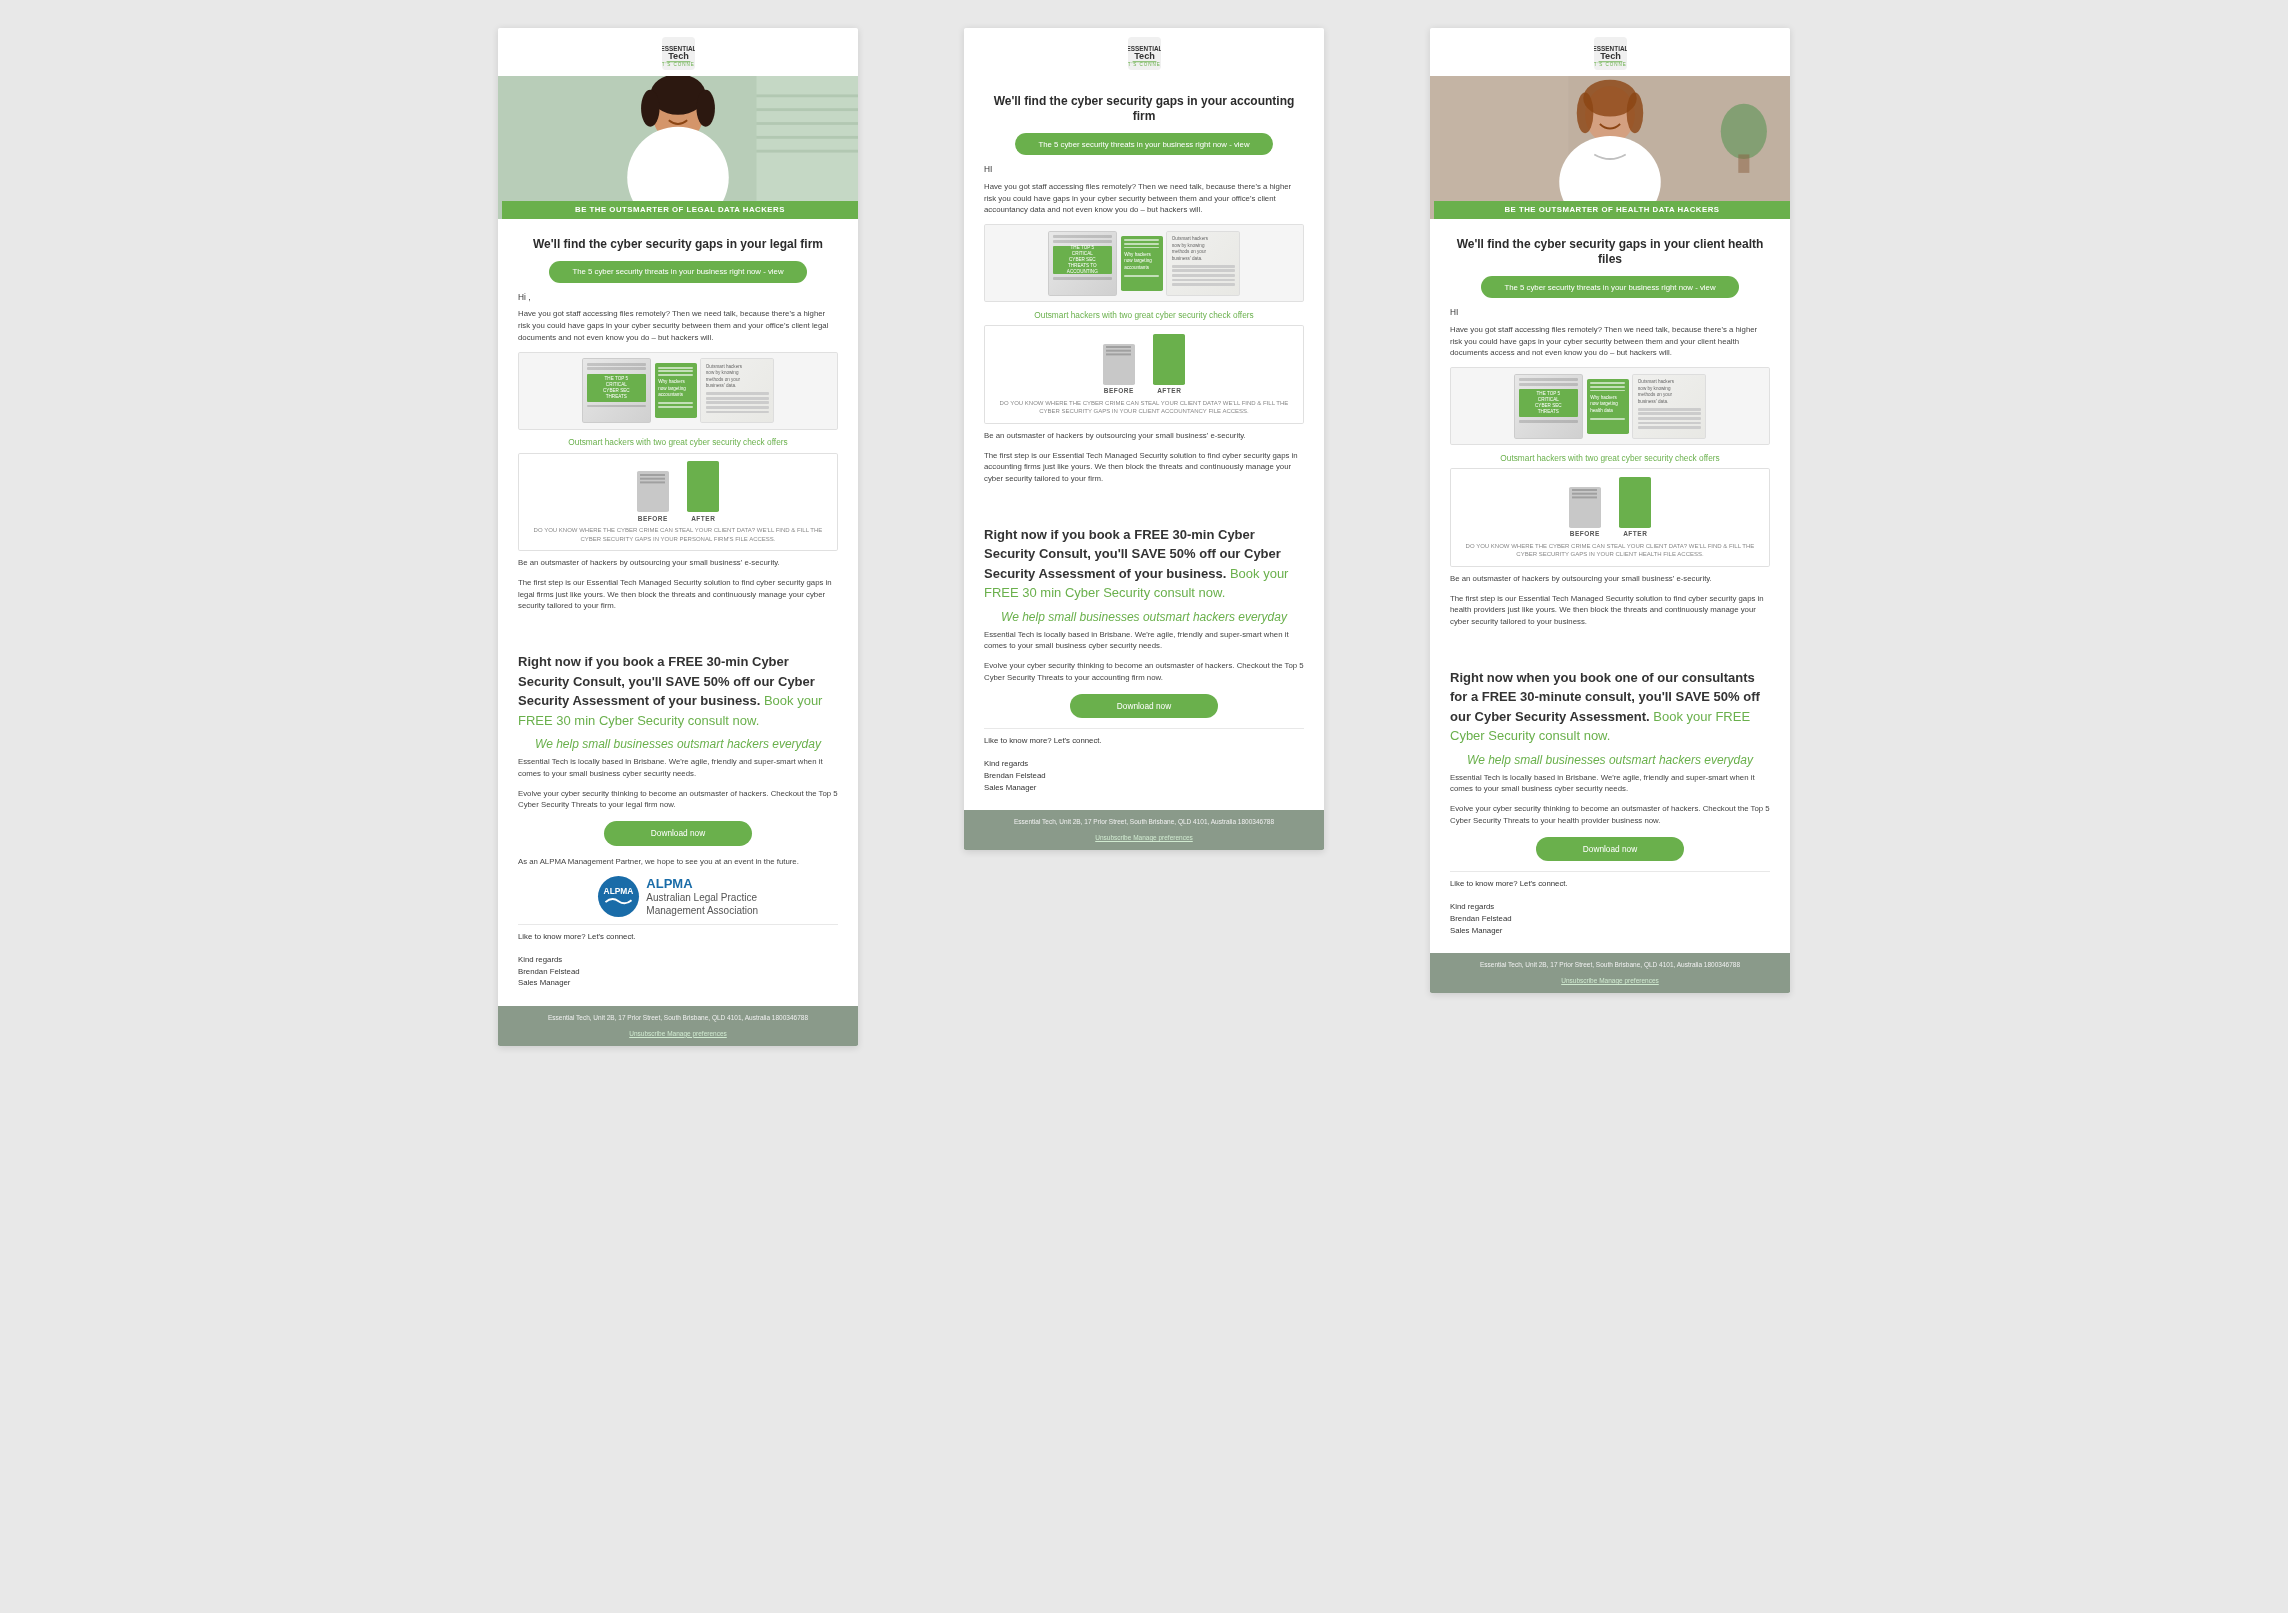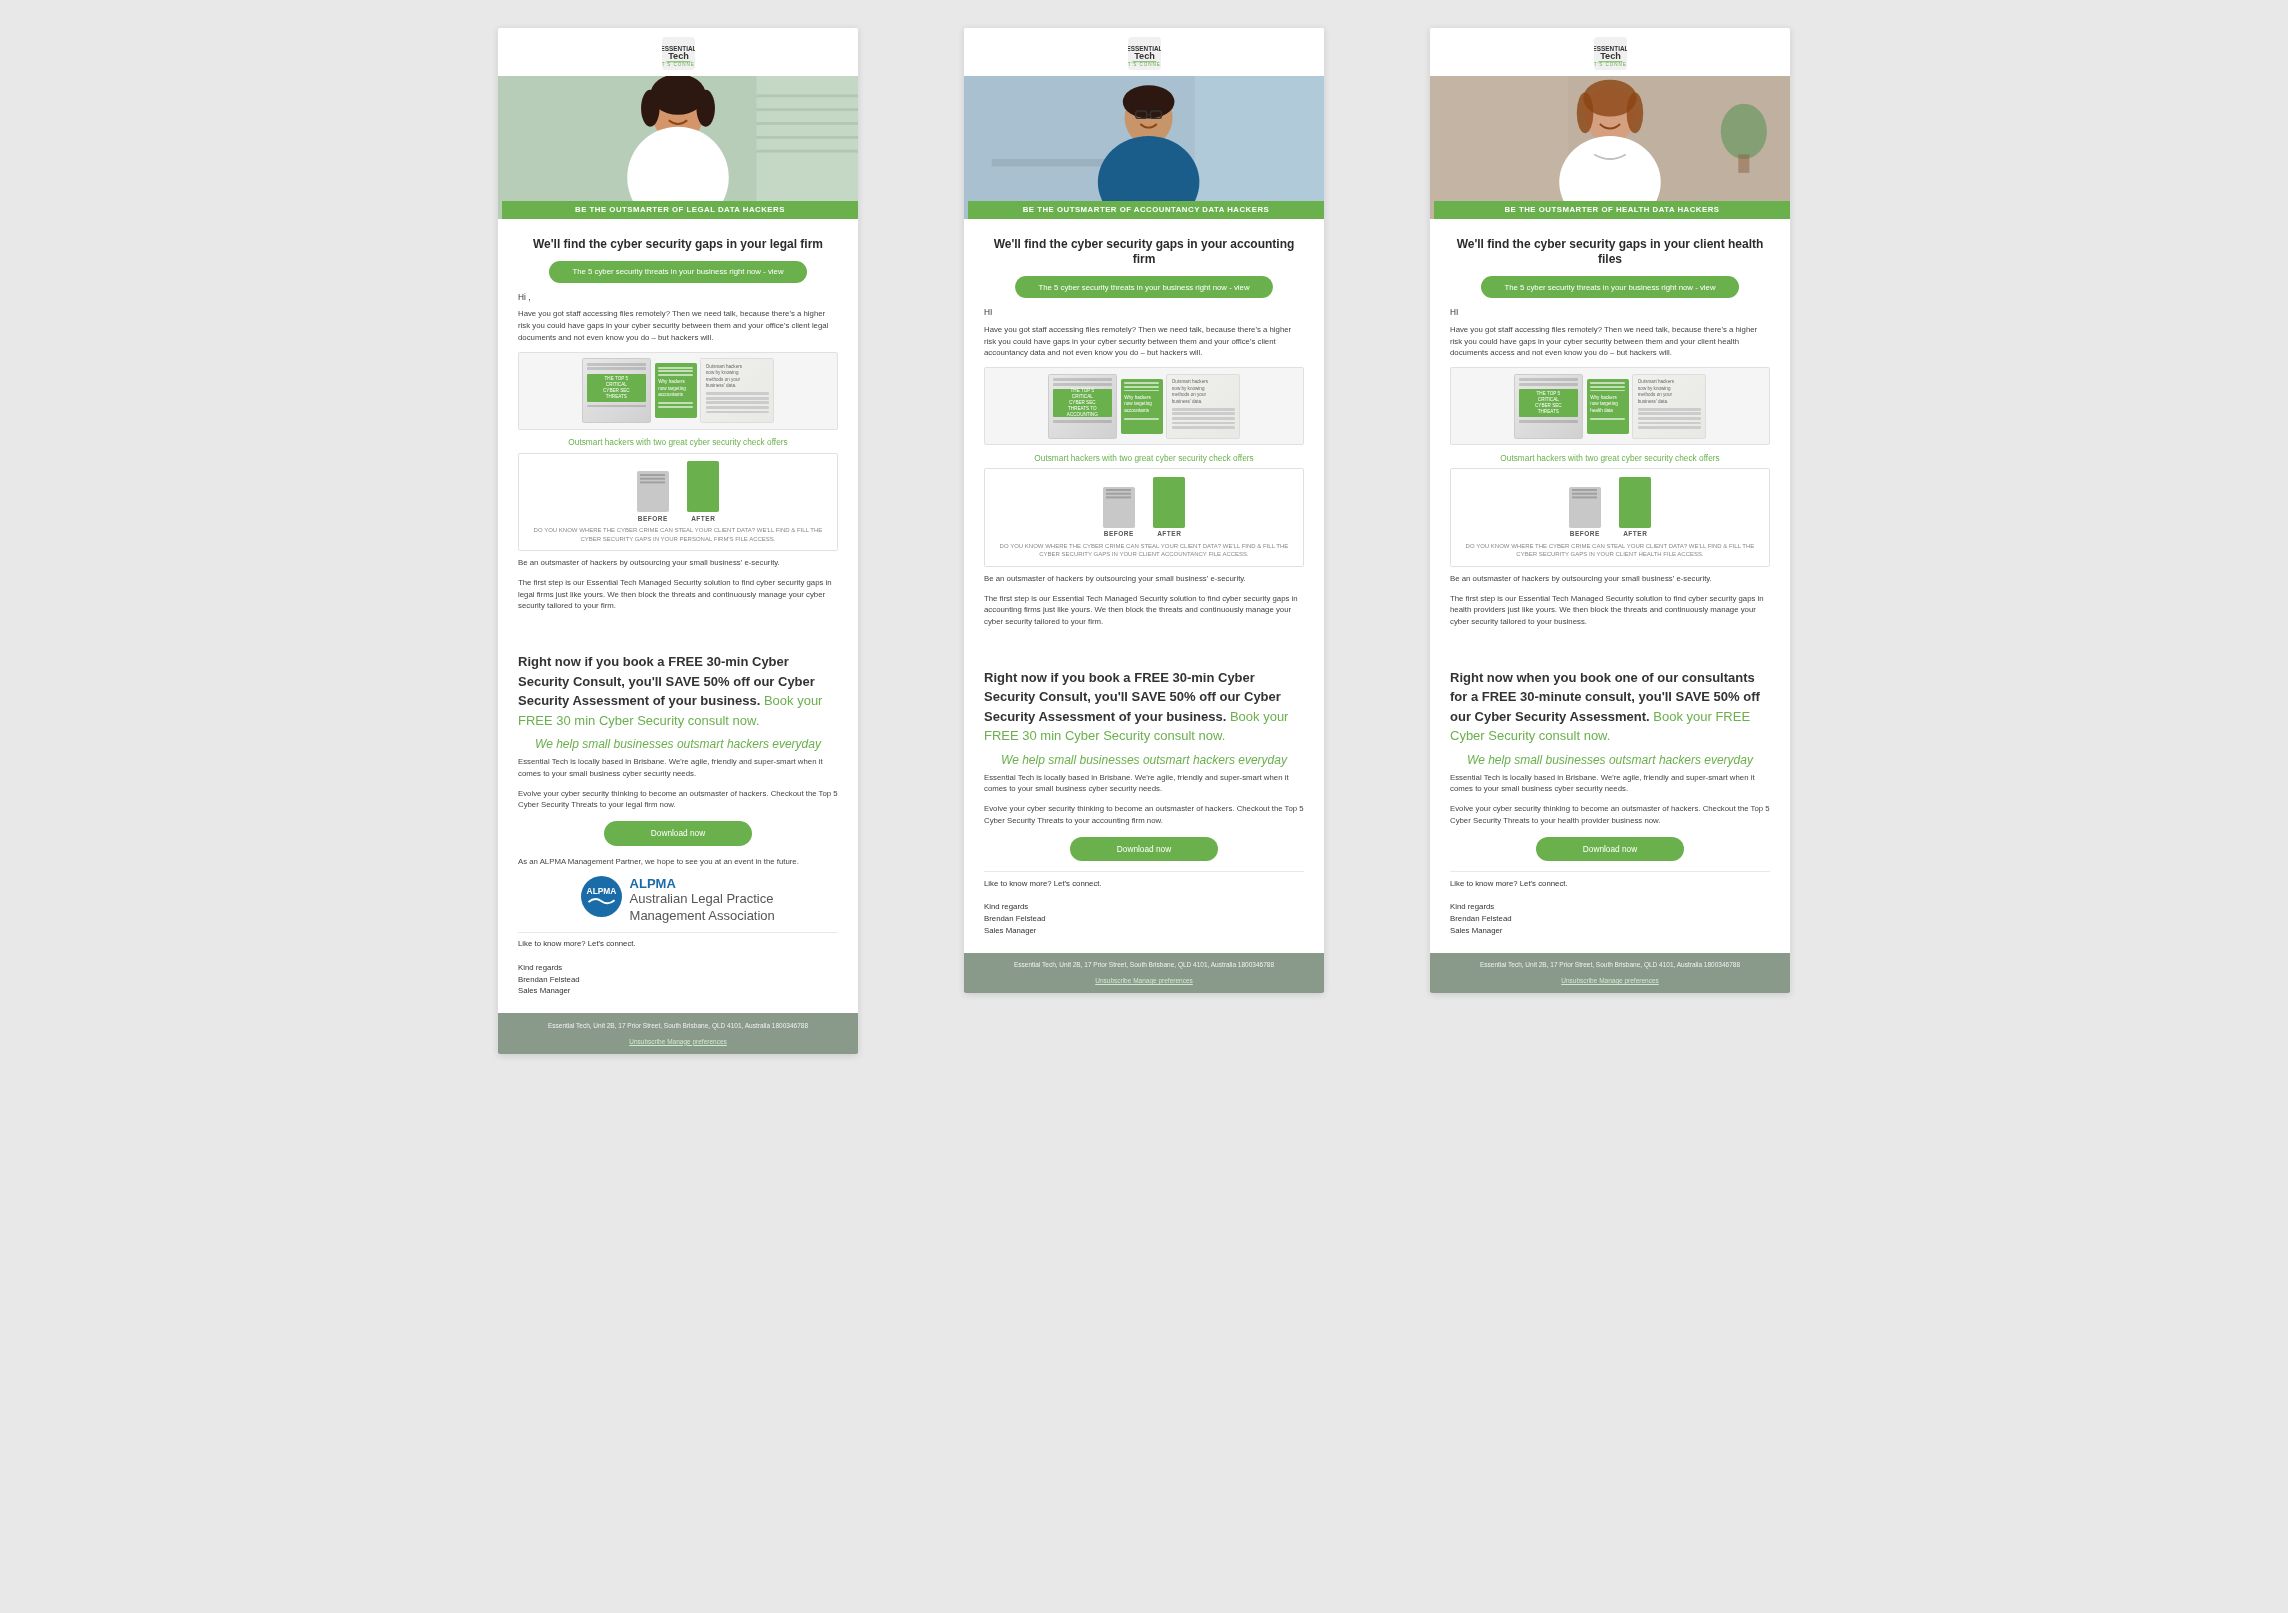--- a/index.html
+++ b/index.html
@@ -288,21 +288,21 @@
       display: flex;
       flex-direction: column;
       justify-content: center;
     }
     .alpma-name {
       font-size: 13px;
       font-weight: bold;
       color: #1a6ca8;
     }
     .alpma-sub {
-      font-size: 13px;
+      font-size: 10px;
       color: #555;
       line-height: 1.3;
     }
     .sign-off {
       font-size: 7.8px;
       color: #333;
       margin: 5.5px 0;
       line-height: 1.5;
     }
     
@@ -481,42 +481,20 @@
         <svg class="logo-svg" viewBox="0 0 36 36">
           <rect width="36" height="36" rx="4" fill="#f0f0f0"></rect>
           <text x="18" y="15" font-size="7" font-weight="bold" fill="#333" text-anchor="middle" font-family="Arial">ESSENTIAL</text>
           <text x="18" y="24" font-size="10" font-weight="bold" fill="#333" text-anchor="middle" font-family="Arial">Tech</text>
           <line x1="5" y1="27" x2="31" y2="27" stroke="#6ab04c" stroke-width="1"></line>
           <text x="18" y="32" font-size="5" fill="#6ab04c" text-anchor="middle" letter-spacing="1" font-family="Arial">LET'S CONNECT</text>
         </svg>
       </div>
     </div>
 
-    <div class="hero-area">
-      <div class="hero-bg hero-bg-accounting">
-        <svg width="100%" height="100%" viewBox="0 0 390 155" preserveAspectRatio="xMidYMid slice">
-          <rect width="390" height="155" fill="#a8c0d0"></rect>
-          <rect x="250" y="0" width="140" height="155" fill="#b8d0e0" opacity="0.6"></rect>
-
-          <rect x="30" y="90" width="160" height="8" fill="#8a9aa8" opacity="0.4"></rect>
-
-          <ellipse cx="200" cy="45" rx="26" ry="30" fill="#c8956a"></ellipse>
-          <ellipse cx="200" cy="28" rx="28" ry="18" fill="#2c1810"></ellipse>
-
-          <rect x="186" y="38" width="12" height="8" rx="3" fill="none" stroke="#333" stroke-width="1.5"></rect>
-          <rect x="202" y="38" width="12" height="8" rx="3" fill="none" stroke="#333" stroke-width="1.5"></rect>
-          <line x1="198" y1="42" x2="202" y2="42" stroke="#333" stroke-width="1"></line>
-
-          <ellipse cx="200" cy="115" rx="55" ry="50" fill="#1a5c8a"></ellipse>
-
-          <path d="M191 52 Q200 60 209 52" stroke="#8b4513" stroke-width="2" fill="none"></path>
-        </svg>
-        <div class="hero-banner">BE THE OUTSMARTER OF ACCOUNTANCY DATA HACKERS</div>
-      </div>
-    </div>
 
     <div class="email-body">
       <p class="main-headline">We'll find the cyber security gaps in your accounting firm</p>
       <div class="cta-button">The 5 cyber security threats in your business right now - view</div>
 
       <p class="greeting">HI</p>
       <p class="body-text">Have you got staff accessing files remotely? Then we need talk, because there's a higher risk you could have gaps in your cyber security between them and your office's client accountancy data and not even know you do – but hackers will.</p>
 
       <div class="book-mockup">
         <div class="book-left">

